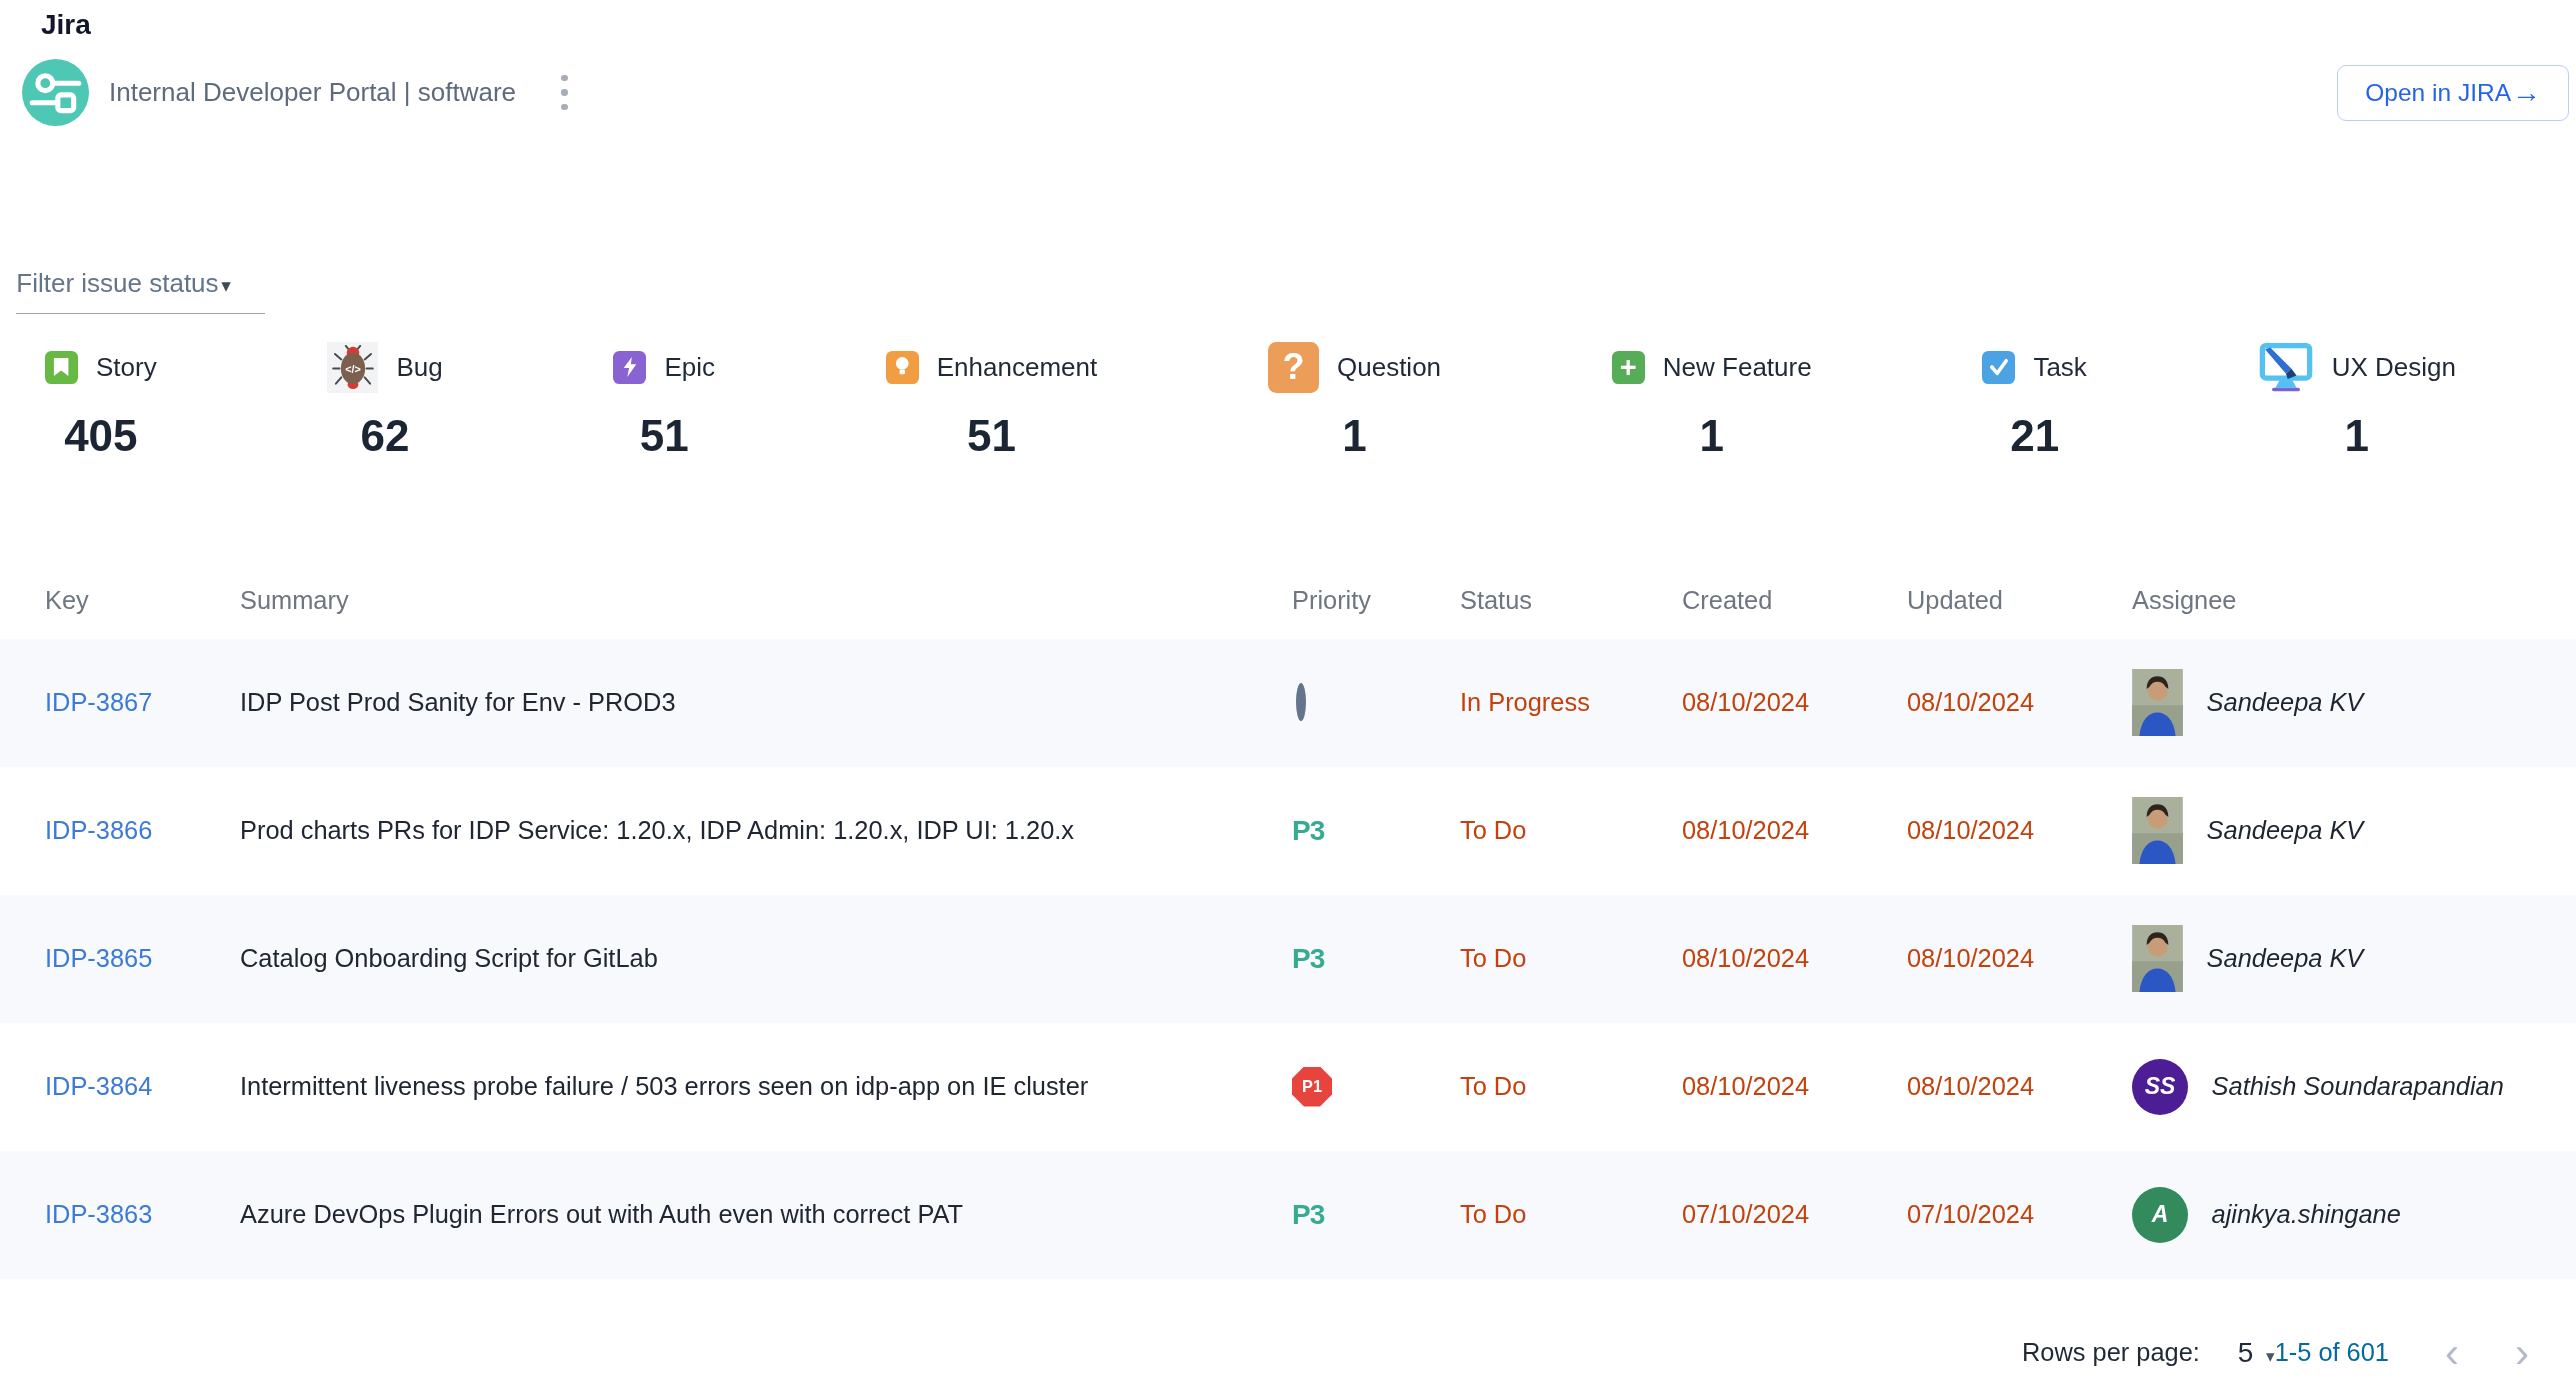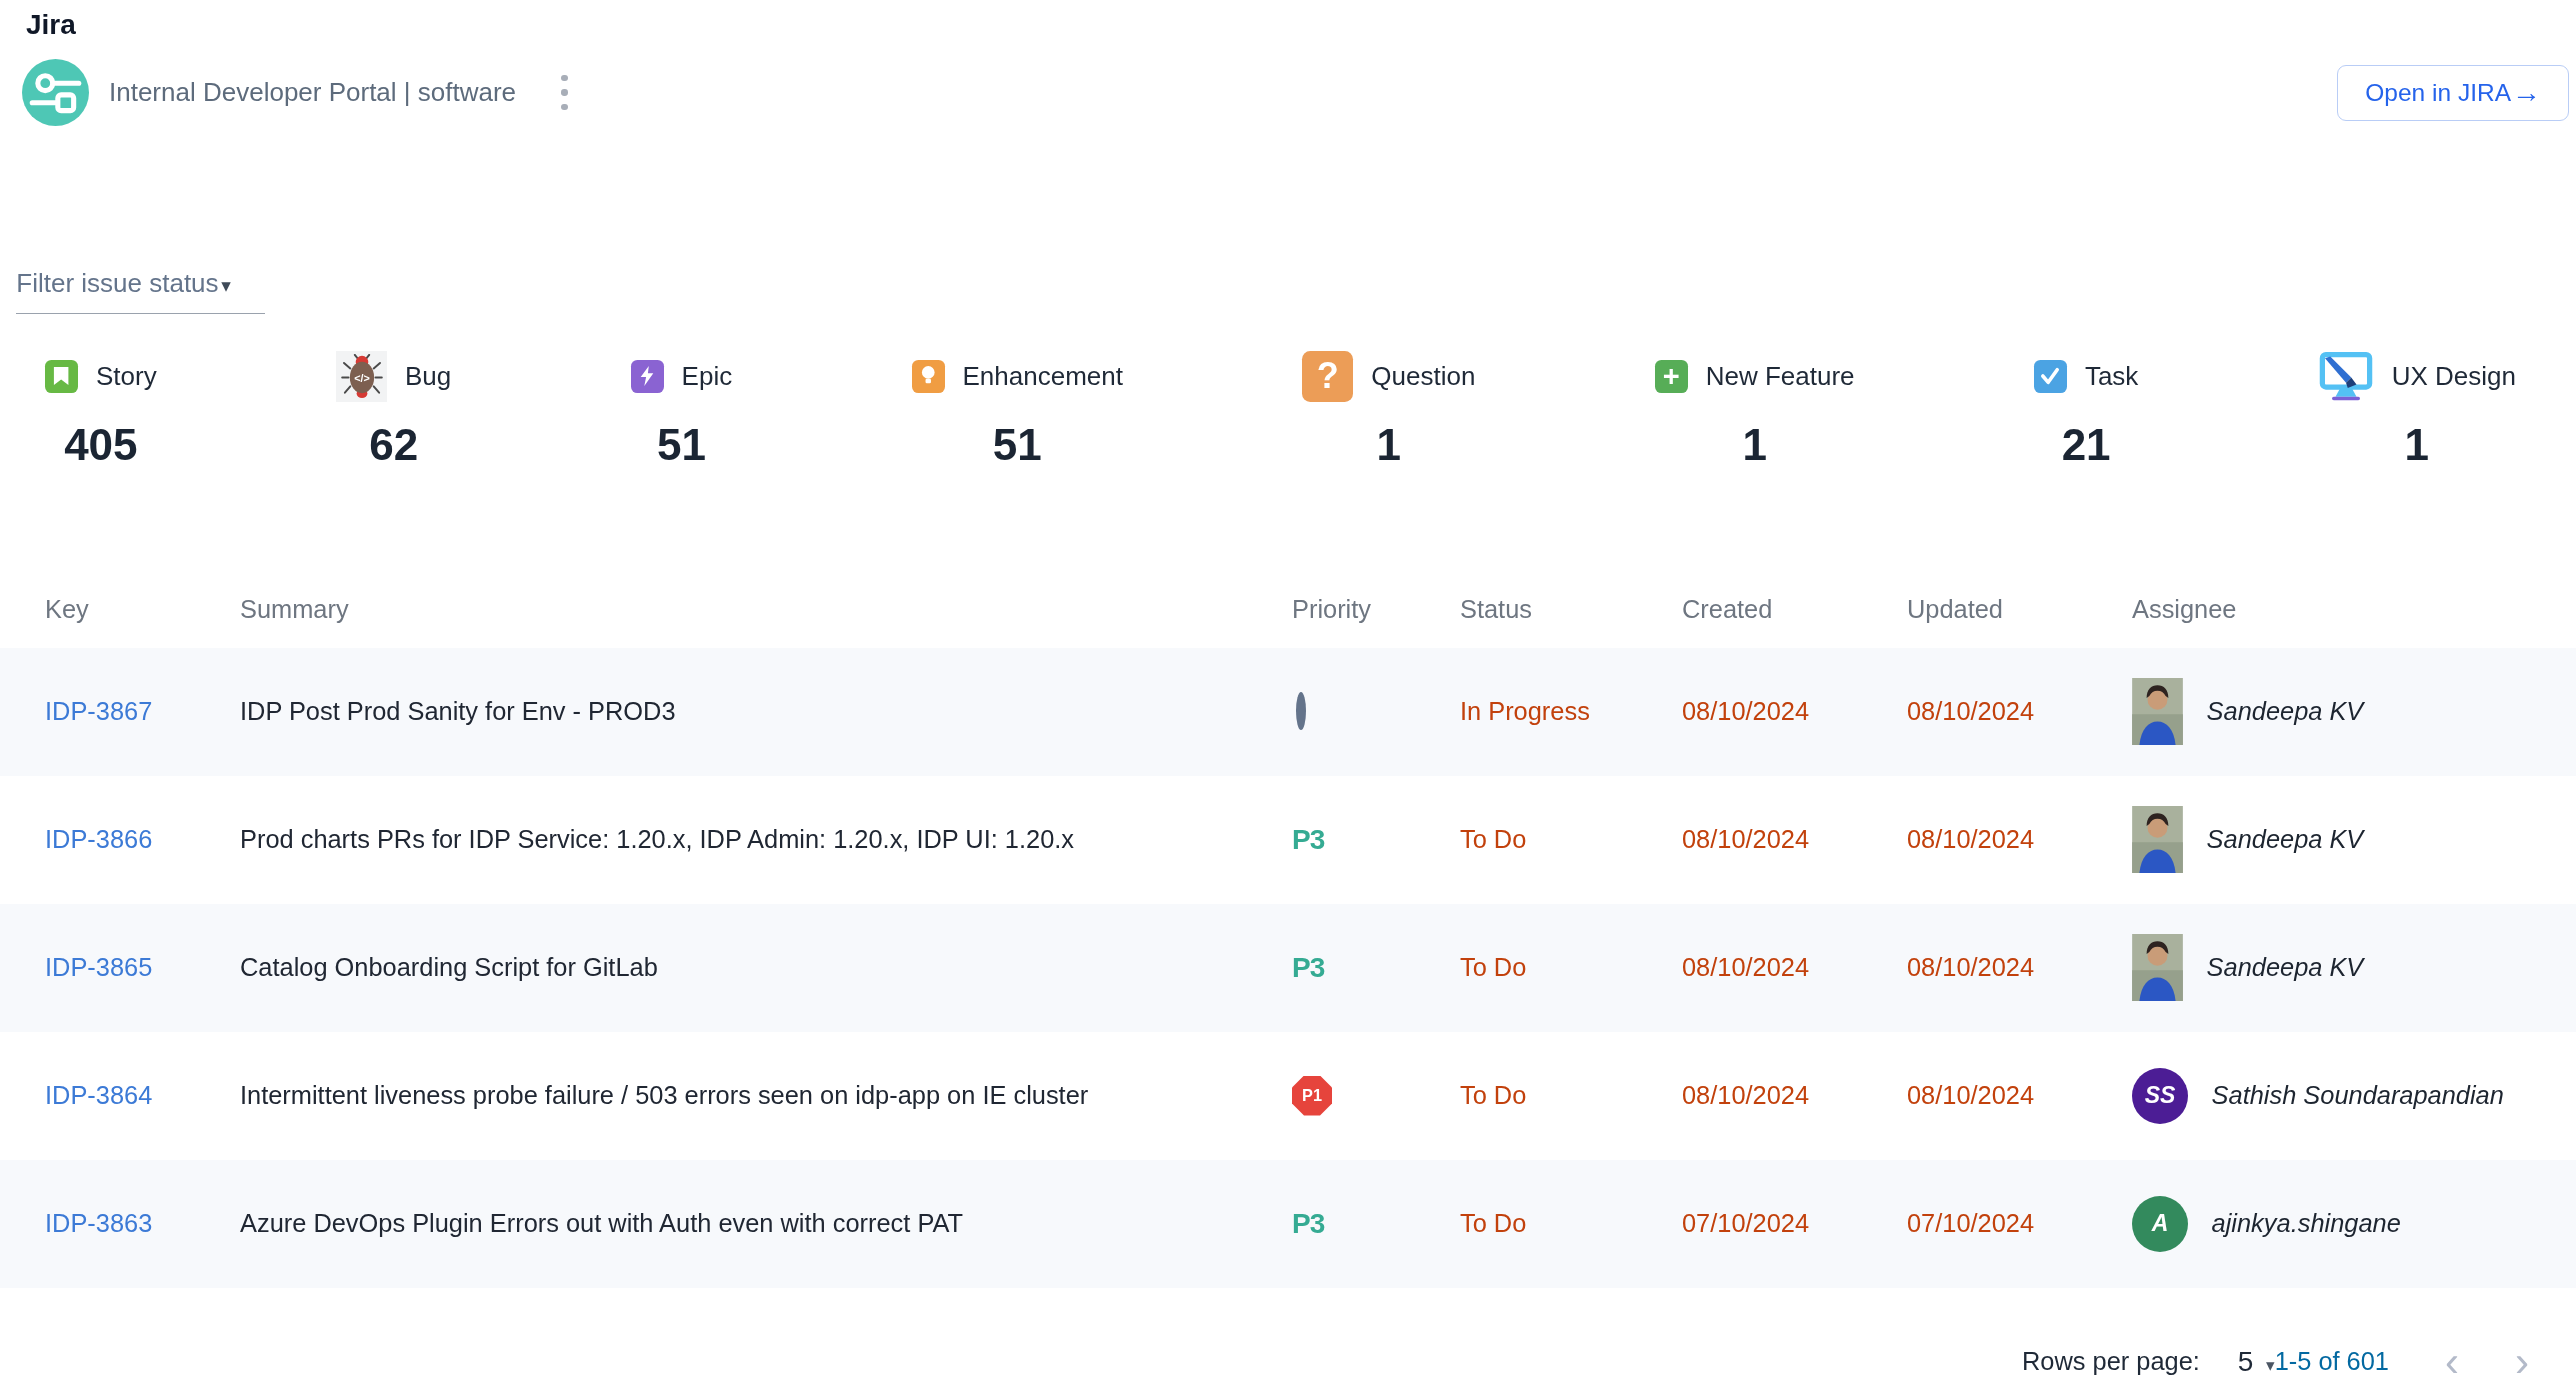--- a/index.html
+++ b/index.html
@@ -1,38 +1,38 @@
 <!DOCTYPE html>
 <html style="font-size:14.5px"><head>
 <meta charset="utf-8">
 <style>
   * { box-sizing: border-box; margin: 0; padding: 0; }
   html,body { width: 2576px; height: 1381px; background: #ffffff; overflow: hidden;
     font-family: "Liberation Sans", sans-serif; color: #1c2430; }
 
-  .widget-title { font-size: 28px; font-weight: 700; color: #101828; padding: 9px 0 0 26px; }
+  .widget-title { font-size: 28px; font-weight: 700; color: #101828; padding: 9px 0 0 41px; }
 
   .header-row { display: flex; align-items: center; margin: 14.5px 0 0 22px; height: 74px; padding-right: 7px; }
   .logo { width: 67px; height: 67px; flex: 0 0 auto; }
   .project-name { margin-left: 20px; font-size: 26px; color: #5d6b7c; }
   .kebab { margin-left: 38px; display: flex; flex-direction: column; gap: 8.2px; padding: 7.3px; cursor: pointer; }
   .kebab span { width: 6.3px; height: 6.3px; border-radius: 50%; background: #a8aeb8; }
   .header-spacer { flex: 1; }
   .open-btn { display: flex; align-items: center; gap: 1px; height: 56px; padding: 0 27px;
     background: #fff; border: 1.8px solid #b9cdf6; border-radius: 9px; color: #2563eb;
     font-size: 24.5px; font-family: inherit; cursor: pointer; }
   .open-btn .arrow { font-size: 29px; line-height: 1; }
 
   .filter-row { margin: 138px 0 0 16.3px; width: 249px; display: flex; align-items: center;
     padding-bottom: 14.5px; border-bottom: 0.9px solid #9aa2ad; cursor: pointer; }
   .filter-label { font-size: 26px; color: #64748b; }
   .filter-caret { font-size: 19px; color: #3f4a58; margin-left: 2.7px; margin-top: 5.4px; }
 
   .stats-row { display: flex; justify-content: space-between; align-items: flex-start;
-    margin-top: 33px; padding: 0 60px 0 45px; }
+    margin-top: 24px; padding: 0 120px 0 45px; }
   .stat { display: flex; flex-direction: column; align-items: center; }
   .stat-top { display: flex; align-items: center; gap: 18px; min-height: 58px; }
   .stat-label { font-size: 26px; color: #1f2937; white-space: nowrap; }
   .stat-count { font-size: 44px; font-weight: 700; color: #1b2533; margin-top: 14.5px; }
   .sq-icon { width: 33px; height: 33px; border-radius: 6.3px; display: flex; align-items: center;
     justify-content: center; color: #fff; flex: 0 0 auto; }
   .icon-story  .sq-icon { background: #67b944; }
   .icon-epic   .sq-icon { background: #8a63d2; }
   .icon-enhancement .sq-icon { background: #f09d43; }
   .icon-new-feature .sq-icon { background: #57ad57; font-size: 29px; font-weight: 700; line-height: 1; }

